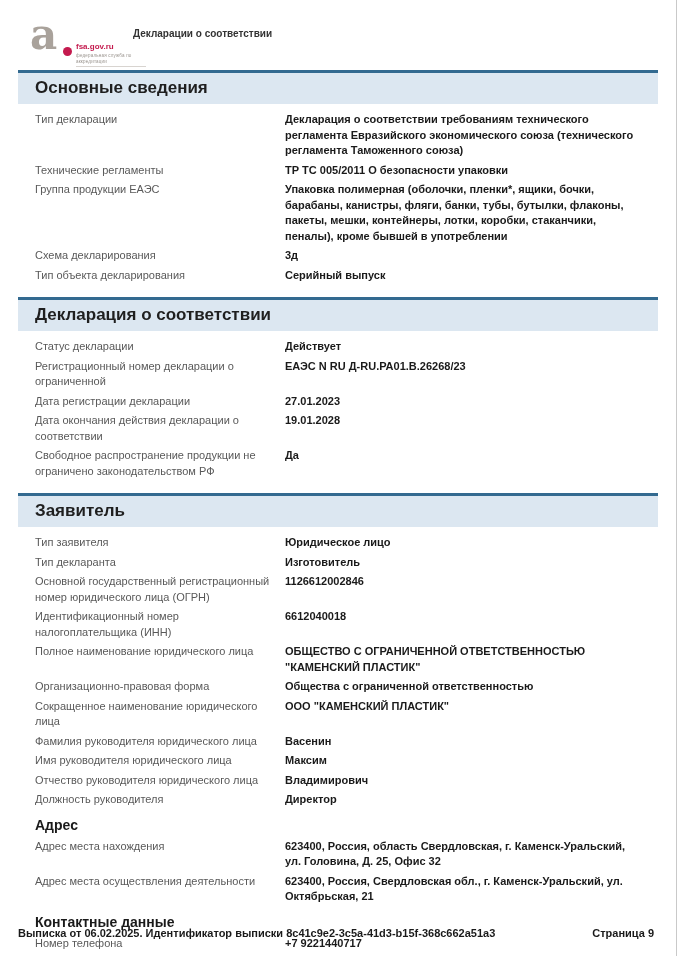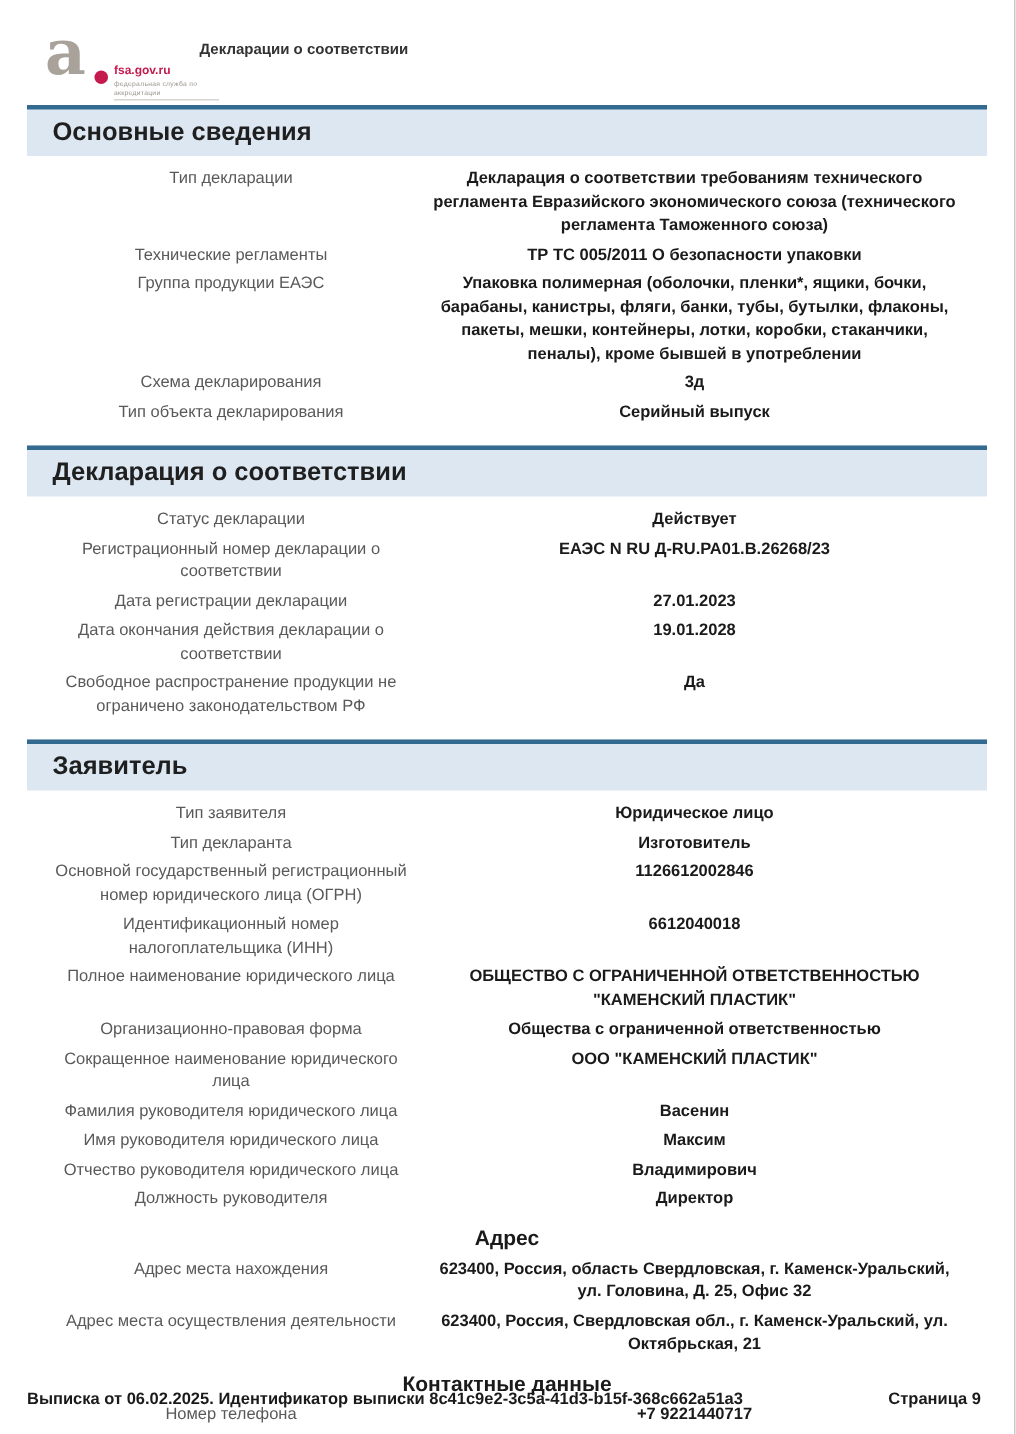--- a/index.html
+++ b/index.html
@@ -46,21 +46,21 @@
   }
 
   
   .section { margin: 0 18px; }
   .band {
     background: #dce7f1;
     border-top: 3px solid #336a90;
     padding: 5px 10px 6px 17px;
     font-size: 17px; font-weight: bold; color: #1f1f1f;
   }
-  .rows { padding: 8px 17px 10px 17px; text-align: center; }
+  .rows { padding: 8px 17px 10px 17px; }
   .row { display: flex; margin-bottom: 4px; font-size: 11px; line-height: 15.5px; }
   .row .label { flex: 0 0 250px; padding-right: 12px; color: #595959; font-weight: normal; }
   .row .value { flex: 1 1 auto; color: #1a1a1a; font-weight: bold; }
   .subheading {
     font-size: 14px; line-height: 15px; font-weight: bold; color: #1a1a1a;
     margin: 10px 0 6px 0;
   }
 
   
   .doc-footer {
@@ -113,21 +113,21 @@
         </div>
       </section>
       <section class="section">
         <div class="band">Декларация о соответствии</div>
         <div class="rows">
           <div class="row">
             <div class="label">Статус декларации</div>
             <div class="value">Действует</div>
           </div>
           <div class="row">
-            <div class="label">Регистрационный номер декларации о соответствии</div>
+            <div class="label">Регистрационный номер декларации о ограниченной</div>
             <div class="value">ЕАЭС N RU Д-RU.РА01.В.26268/23</div>
           </div>
           <div class="row">
             <div class="label">Дата регистрации декларации</div>
             <div class="value">27.01.2023</div>
           </div>
           <div class="row">
             <div class="label">Дата окончания действия декларации о соответствии</div>
             <div class="value">19.01.2028</div>
           </div>

